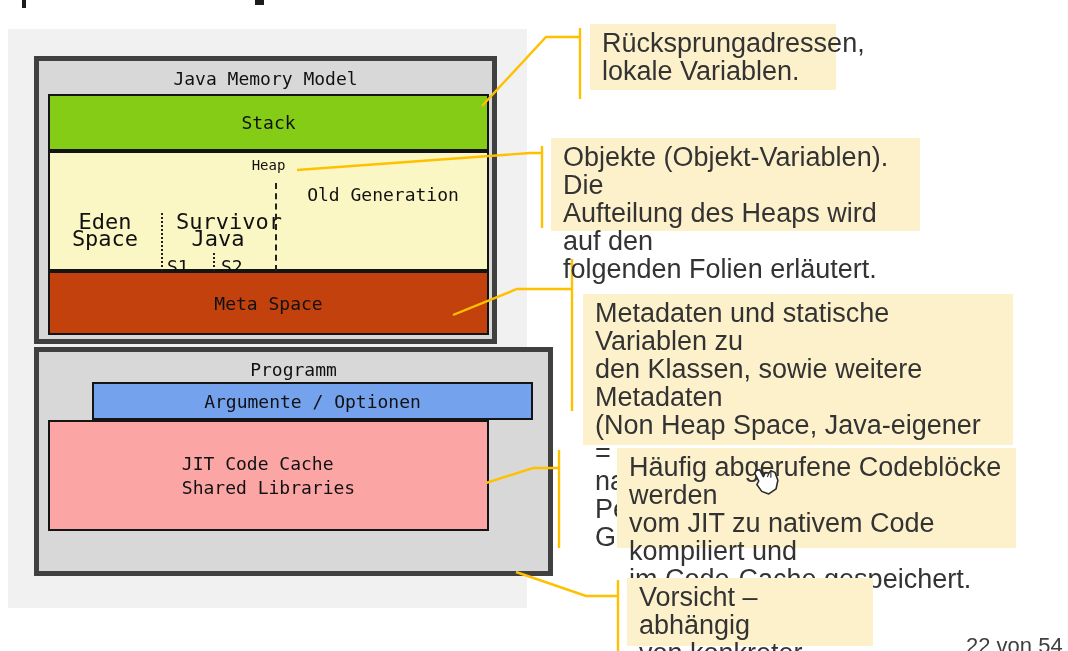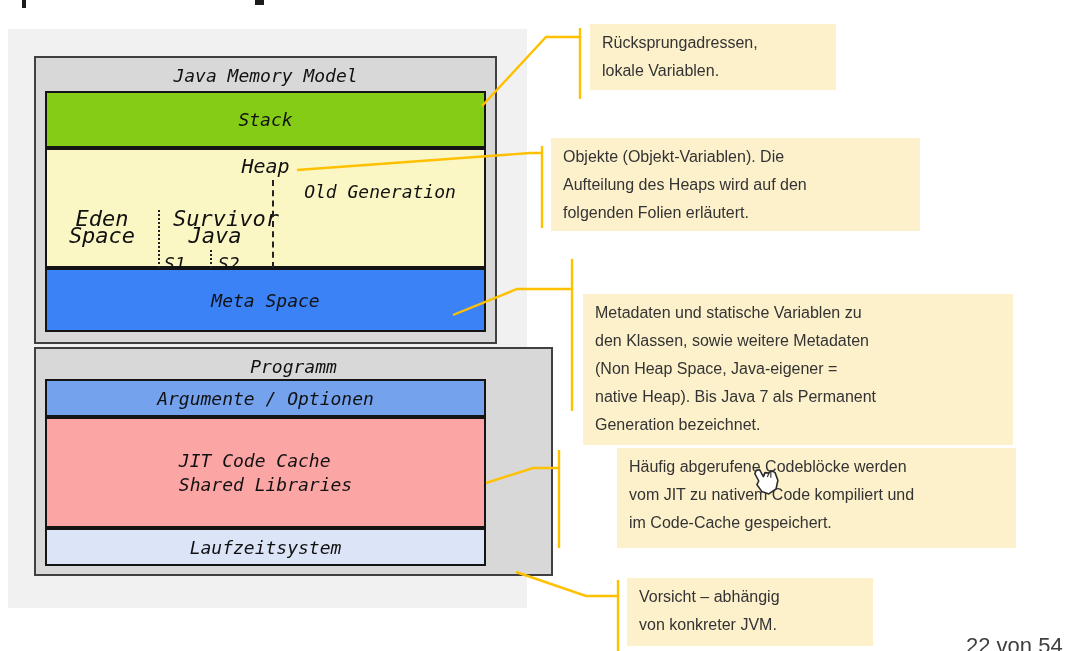--- a/index.html
+++ b/index.html
@@ -3,58 +3,58 @@
 <meta charset="utf-8">
 <style>
   html,body{margin:0;padding:0;background:#fff;}
   #stage{position:relative;width:1068px;height:651px;overflow:hidden;
          font-family:"DejaVu Sans Mono",monospace;color:#111;}
 
   
   .panel{position:absolute;left:8px;top:29px;width:519px;height:579px;background:#f1f1f1;}
 
   
-  .frame{position:absolute;background:#d8d8d8;border:2px solid #404040;box-sizing:border-box;font-style:italic;}
+  .frame{position:absolute;background:#d8d8d8;border:5px solid #404040;box-sizing:border-box;}
   .frame-jmm{left:34px;top:56px;width:463px;height:288px;}
   .frame-prog{left:34px;top:347px;width:519px;height:229px;}
   .frame-title{position:absolute;left:0;top:7px;width:100%;text-align:center;
                font-size:18px;letter-spacing:0;}
 
   
   .ibox{position:absolute;left:9px;width:441px;border:2px solid #141414;box-sizing:border-box;
         display:flex;align-items:center;justify-content:center;font-size:18px;}
   .stack-box{top:33px;height:57px;background:#84cc16;}
   .heap-box{top:90px;height:120px;background:#fbf7c5;display:block;}
-  .meta-box{top:210px;height:64px;background:#3b82f6;}
-  .args-box{top:30px;height:38px;background:#74a2ed;}
+  .meta-box{top:210px;height:64px;background:#c2410c;}
+  .args-box{top:30px;height:38px;background:#74a2ed;margin-left:44px;}
   .jit-box{top:68px;height:111px;background:#fca5a5;text-align:left;
            white-space:pre-line;line-height:24px;}
   .runtime-box{top:179px;height:38px;background:#dce5f8;}
 
   
-  .heap-label{position:absolute;left:0;top:4px;width:100%;text-align:center;font-size:20px;}
+  .heap-label{position:absolute;left:0;top:4px;width:100%;text-align:center;font-size:14px;}
   .gen-label{position:absolute;top:31px;font-size:18px;text-align:center;}
   .young{left:0;width:228px;}
   .old{left:228px;width:210px;}
   .space-label{position:absolute;top:60px;width:84px;text-align:center;font-size:22px;
                line-height:17px;white-space:pre-line;}
   .eden{left:13px;}
   .survivor{left:126px;}
   .s-label{position:absolute;top:103px;width:40px;text-align:left;font-size:18px;}
   .s1{left:117px;}
   .s2{left:171px;}
   .vdash{position:absolute;width:0;border-left:2px dashed #222;}
   .vdot{position:absolute;width:0;border-left:2px dotted #222;}
   .div-young-old{left:225px;top:30px;height:88px;}
   .div-eden-surv{left:111px;top:60px;height:58px;}
   .div-s1-s2{left:163px;top:100px;height:18px;}
 
   
   .callout{position:absolute;background:#fdf1cc;color:#333;
-           font-family:"Liberation Sans",sans-serif;font-size:16px;line-height:28px;
+           font-family:"Liberation Sans",sans-serif;font-size:27px;line-height:28px;
            white-space:pre-line;padding:5px 10px 5px 12px;box-sizing:border-box;}
   .co-stack{left:590px;top:24px;width:246px;height:66px;}
   .co-heap{left:551px;top:138px;width:369px;height:93px;}
   .co-meta{left:583px;top:258px;width:430px;height:151px;margin-top:36px;}
   .co-jit{left:572px;top:448px;width:399px;height:100px;margin-left:45px;}
   .co-jvm{left:627px;top:578px;width:246px;height:68px;}
 
   
   .overlay{position:absolute;left:0;top:0;width:1068px;height:651px;pointer-events:none;}
 
@@ -103,23 +103,20 @@
   </div>
 
   <div class="frame frame-prog">
     <div class="frame-title">Programm</div>
 
     <div class="ibox args-box">
       <span>Argumente / Optionen</span>
     </div>
     <div class="ibox jit-box">JIT Code Cache
 Shared Libraries</div>
-    <div class="ibox runtime-box">
-      <span>Laufzeitsystem</span>
-    </div>
   </div>
 
   <svg class="overlay" viewBox="0 0 1068 651" xmlns="http://www.w3.org/2000/svg">
     <g stroke="#FFC000" stroke-width="2.4" fill="none">
       <polyline points="482,106 546,37 579,37"></polyline>
       <polyline points="297,170 530,153 542,153"></polyline>
       <polyline points="453,315 517,289 571,289"></polyline>
       <polyline points="486,483 533,468 558,468"></polyline>
       <polyline points="516,572 586,596 617,596"></polyline>
       <line x1="580" y1="28" x2="580" y2="99"></line>

